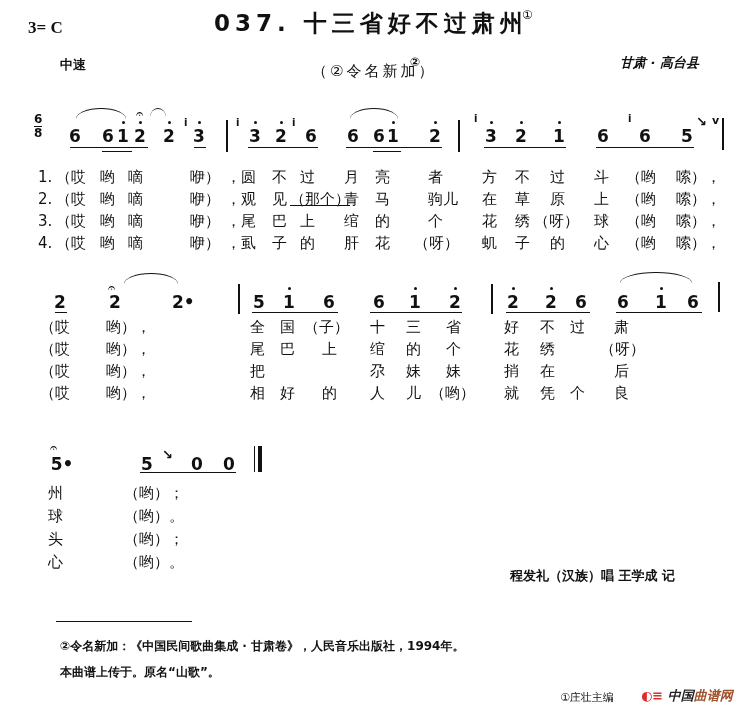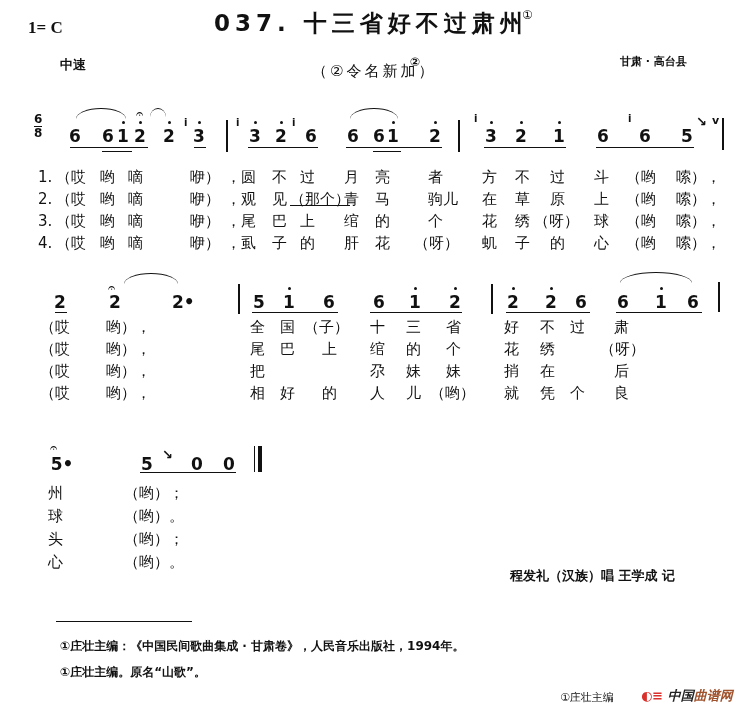--- a/index.html
+++ b/index.html
@@ -5,21 +5,21 @@
     html, body { margin: 0; padding: 0; background: #ffffff; }
     body { width: 750px; height: 713px; position: relative; overflow: hidden;
            font-family: "DejaVu Sans", "Liberation Sans", sans-serif; color: #111; }
     .abs { position: absolute; white-space: nowrap; }
     .key { left: 28px; top: 18px; font-family: "Liberation Serif", "DejaVu Serif", serif; font-weight: bold; font-size: 17px; }
     .title { left: 214px; top: 8px; font-weight: bold; font-size: 23px; letter-spacing: 5px; }
     .title-mark { left: 522px; top: 8px; font-size: 12px; }
     .tempo { left: 60px; top: 56px; font-size: 13px; font-weight: bold; }
     .subtitle { left: 312px; top: 62px; font-size: 15px; letter-spacing: 3px; }
     .sub-mark { left: 410px; top: 55px; font-size: 12px; font-weight: bold; }
-    .region { left: 620px; top: 54px; font-size: 11px; font-weight: bold; }
+    .region { left: 620px; top: 54px; font-size: 13px; font-weight: bold; font-style: italic; }
 
     .timesig { left: 34px; top: 114px; font-weight: bold; font-size: 12px; line-height: 11px; text-align: center; }
     .timesig .bar { display:block; border-top: 1.5px solid #111; margin: 1px 0; }
 
     .note { position: absolute; font-weight: bold; font-size: 17px; width: 14px; text-align: center; }
     .dot-above::before { content: ""; position: absolute; width: 3px; height: 3px; background: #111; border-radius: 50%; left: 6px; top: -5px; }
     .beam { position: absolute; border-top: 1.5px solid #111; }
     .barline { position: absolute; border-left: 2px solid #111; }
     .slur { position: absolute; border-top: 1.5px solid #111; border-radius: 50% 50% 0 0 / 100% 100% 0 0; }
     .fermata { position: absolute; font-size: 13px; }
@@ -34,21 +34,21 @@
     .upload { left: 560px; top: 690px; font-size: 11px; }
     .logo { left: 641px; top: 687px; font-size: 13px; font-weight: bold; }
     .logo .c { color: #d9302c; }
     .logo .dark { color: #222; font-style: italic; }
     .logo .brown { color: #a0522d; font-style: italic; }
     .underline-word { text-decoration: underline; }
   </style>
 </head>
 <body>
 
-<div class="abs key">1= C</div>
+<div class="abs key">3= C</div>
 <div class="abs title">037. 十三省好不过肃州</div>
 <div class="abs title-mark">①</div>
 <div class="abs tempo">中速</div>
 <div class="abs subtitle">（②令名新加）</div>
 <div class="abs sub-mark">②</div>
 <div class="abs region">甘肃 · 高台县</div>
 
 <div class="abs timesig">
   <span>6</span>
   <span class="bar"></span>
@@ -299,20 +299,20 @@
   </div>
   <div class="lyric-row" style="top:553px;">
     <span style="left:48px">心</span>
     <span style="left:124px">（哟）。</span>
   </div>
 </div>
 
 <div class="abs credit">程发礼（汉族）唱  王学成 记</div>
 
 <div class="abs footrule"></div>
-<div class="abs note1">①庄壮主编：《中国民间歌曲集成 · 甘肃卷》，人民音乐出版社，1994年。</div>
-<div class="abs note2">①庄壮主编。原名“山歌”。</div>
+<div class="abs note1">②令名新加：《中国民间歌曲集成 · 甘肃卷》，人民音乐出版社，1994年。</div>
+<div class="abs note2">本曲谱上传于。原名“山歌”。</div>
 
 <div class="abs upload">①庄壮主编</div>
 <div class="abs logo">
   <span class="c">◐≡</span>
   <span class="dark">中国</span><span class="brown">曲谱网</span>
 </div>
 
 </body></html>

